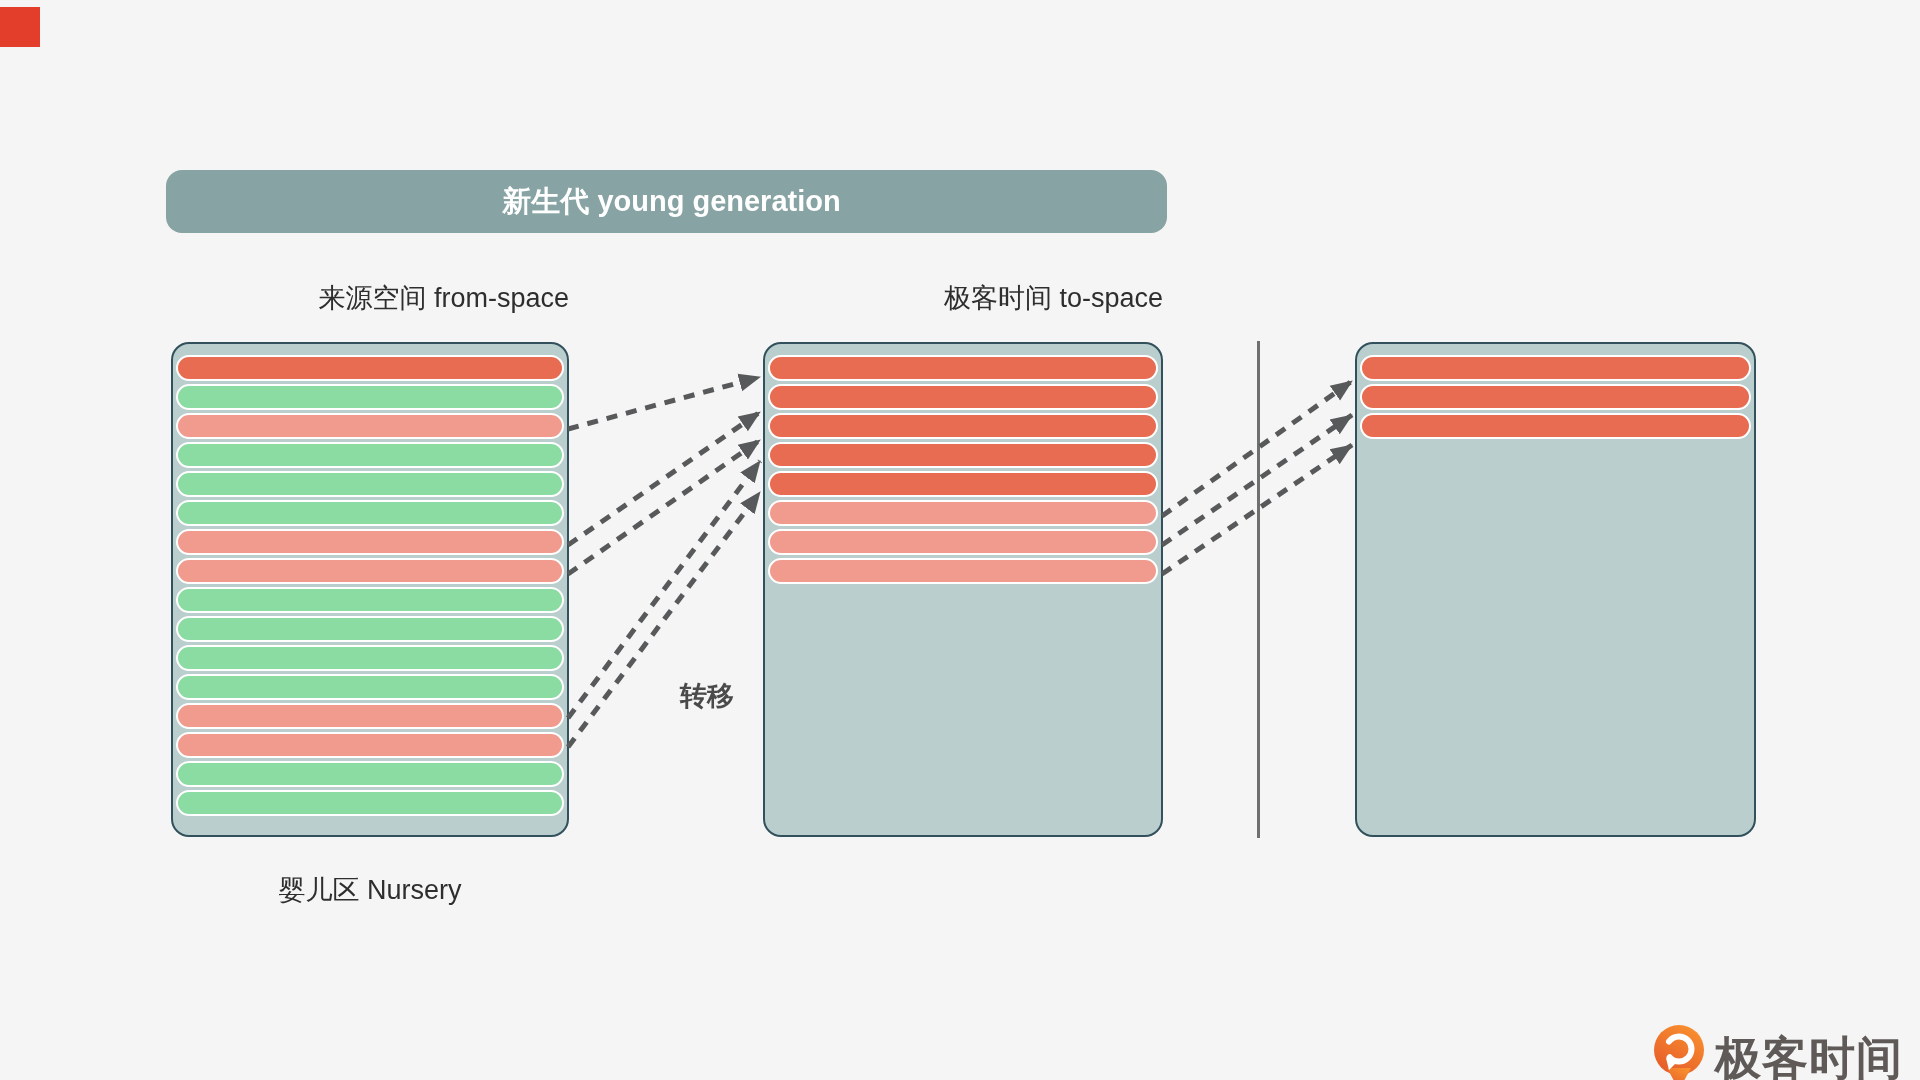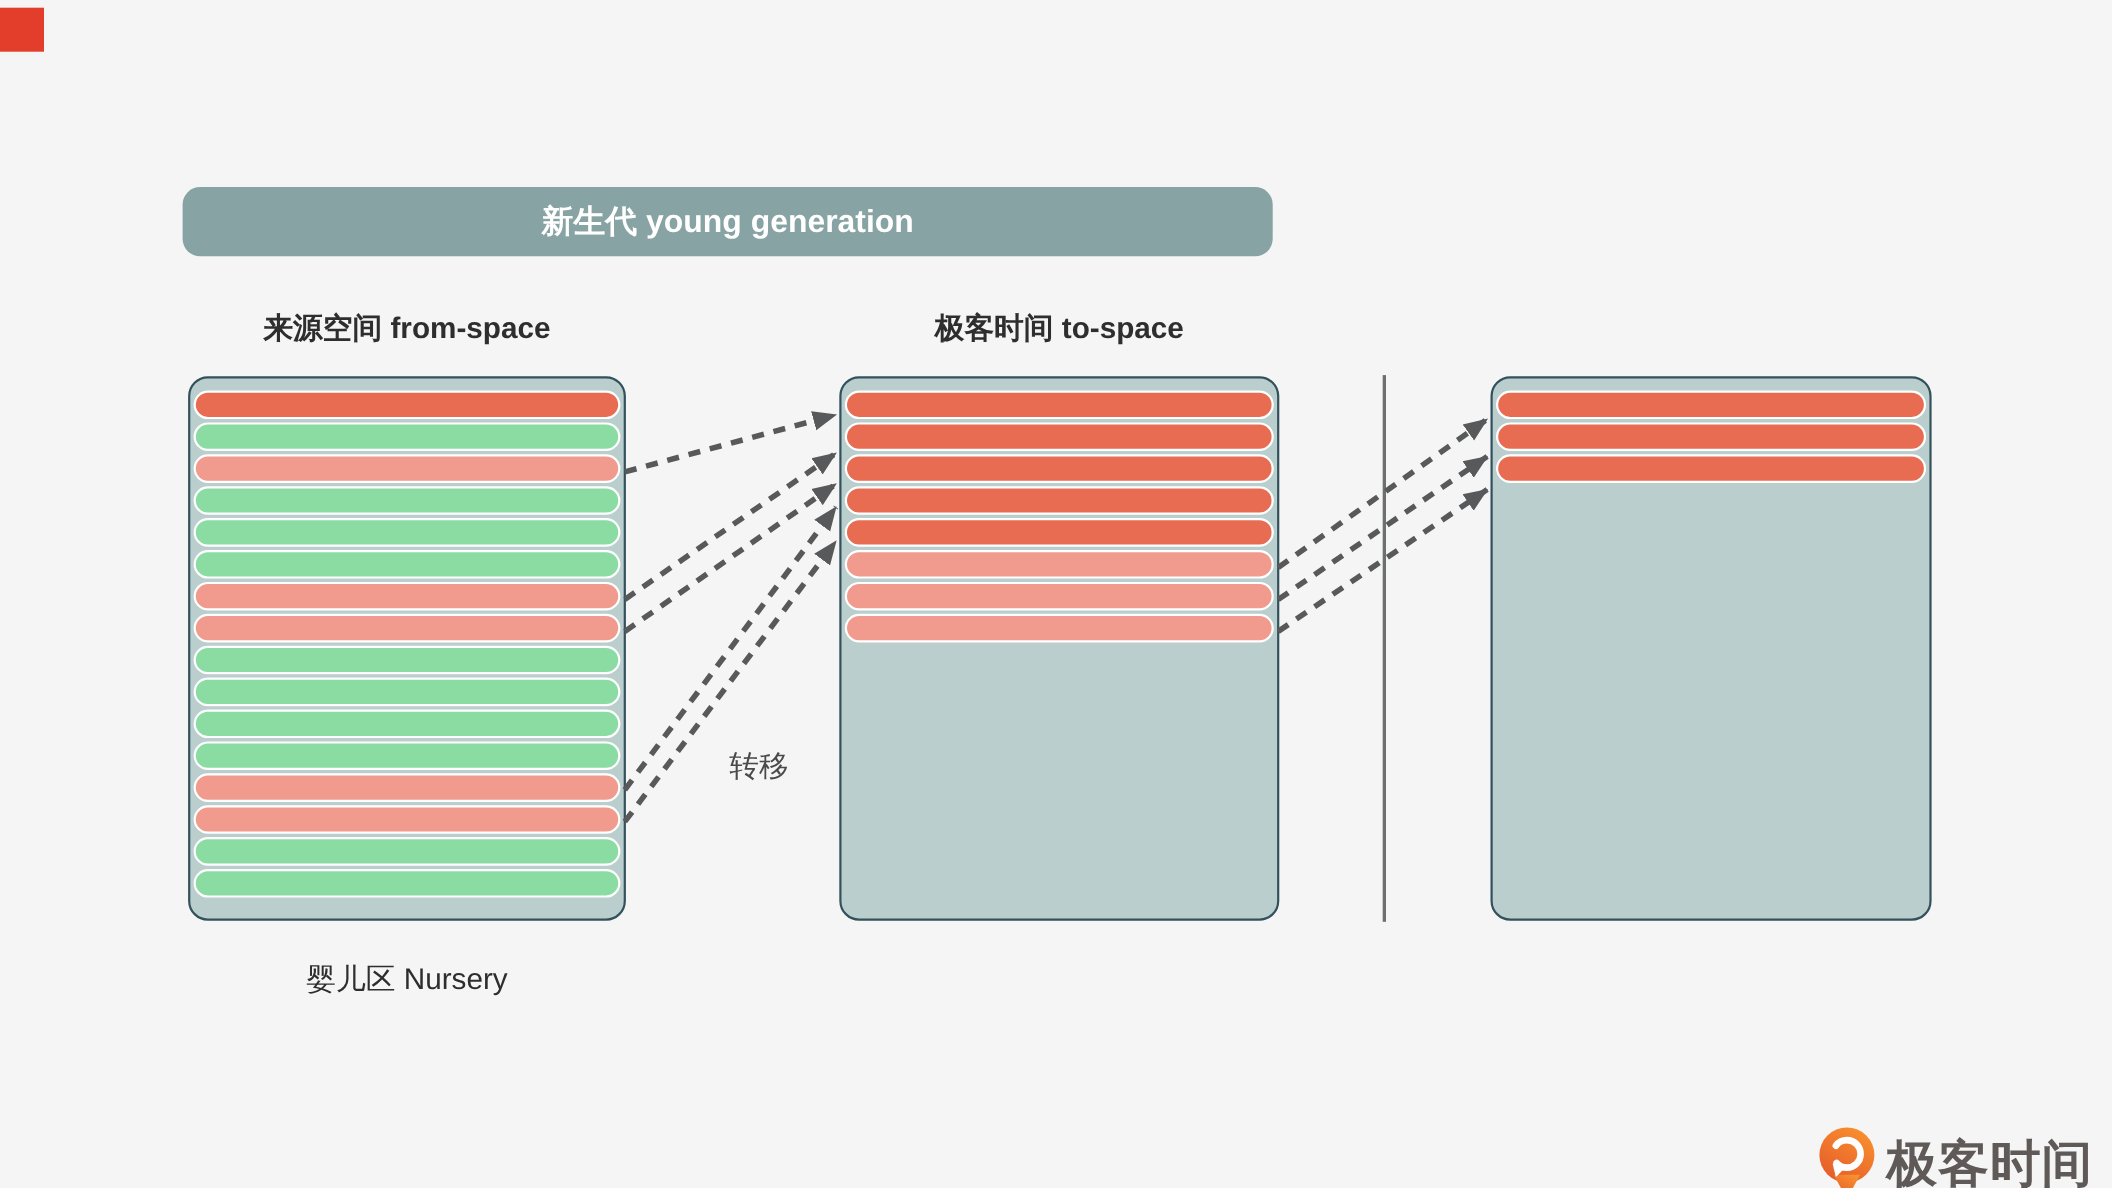--- a/index.html
+++ b/index.html
@@ -10,26 +10,26 @@
     overflow:hidden;
   }
   .canvas{position:relative;width:1920px;height:1080px;}
 
   .corner-square{position:absolute;left:0;top:7px;width:40px;height:40px;background:var(--corner-square);}
 
   .pill{
     position:absolute;height:63px;border-radius:16px;
     background:var(--header-pill);color:#FFFFFF;
     font-size:29px;font-weight:bold;
-    display:flex;align-items:center;justify-content:center;
+    display:flex;align-items:center;justify-content:center;padding-left:10px;
   }
   .pill-young{left:166px;top:170px;width:991px;}
   .pill-old{left:1352px;top:170px;width:403px;}
 
-  .space-label{position:absolute;top:280px;font-size:27px;font-weight:700;color:#2E2E2E;text-align:center;}
+  .space-label{position:absolute;top:280px;font-size:27px;font-weight:400;color:#2E2E2E;text-align:right;}
   .label-from{left:171px;width:398px;}
   .label-to{left:763px;width:400px;}
 
   .box{
     position:absolute;top:342px;height:495px;box-sizing:border-box;
     background:var(--box-fill);
     border:2.5px solid var(--box-border);
     border-radius:18px;
     padding:11px 3px 0 3px;
   }
@@ -44,22 +44,22 @@
   .bar-red{background:var(--bar-red);}
   .bar-green{background:var(--bar-green);}
   .bar-salmon{background:var(--bar-salmon);}
 
   .divider{position:absolute;left:1257px;top:341px;width:3px;height:497px;background:var(--divider);}
 
   .bottom-label{position:absolute;top:872px;font-size:27px;font-weight:400;color:#2E2E2E;text-align:center;}
   .label-nursery{left:171px;width:398px;}
   .label-intermediate{left:763px;width:400px;}
 
-  .transfer-label{position:absolute;left:630px;top:678px;width:120px;text-align:center;
-    font-size:27px;font-weight:400;color:#4A4A4A;}
+  .transfer-label{position:absolute;left:614px;top:678px;width:120px;text-align:right;
+    font-size:27px;font-weight:700;color:#4A4A4A;}
 
   #arrows{position:absolute;left:0;top:0;pointer-events:none;}
   #arrows line{stroke:var(--arrow);stroke-width:5;stroke-dasharray:11 9;marker-end:url(#ah);}
 
   .logo{position:absolute;left:1652px;top:992px;display:flex;align-items:center;gap:9px;margin-top:32px;}
   .logo-text{font-size:46px;font-weight:bold;color:var(--logo-text);letter-spacing:1px;line-height:1;}
 </style>
 </head>
 <body>
 

